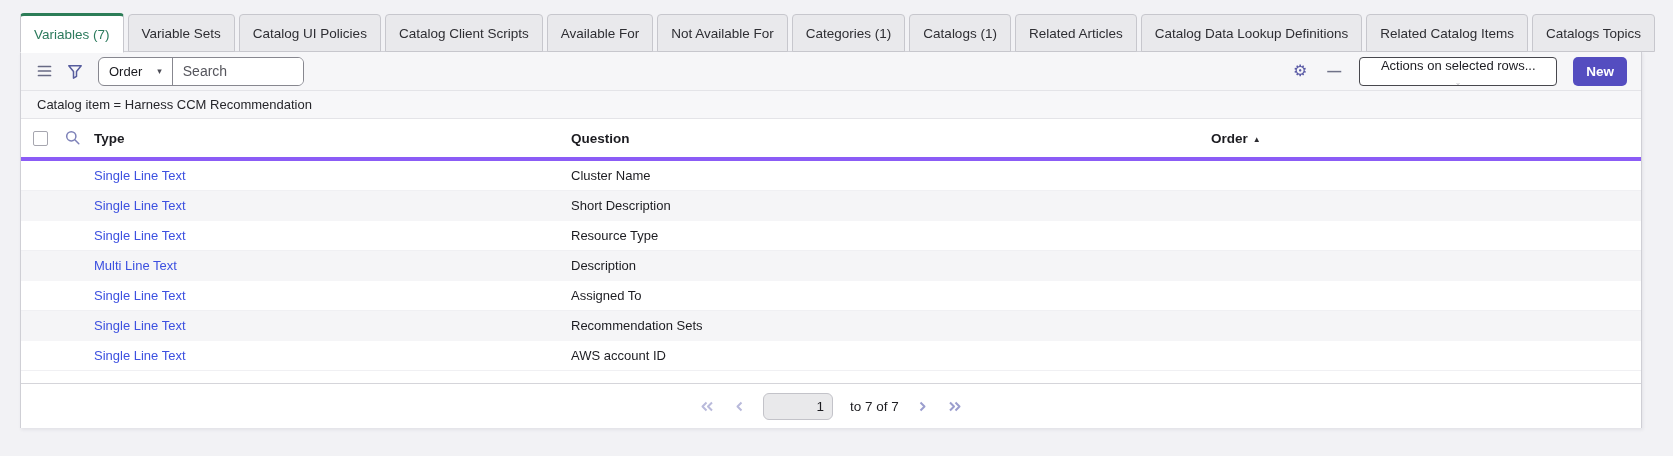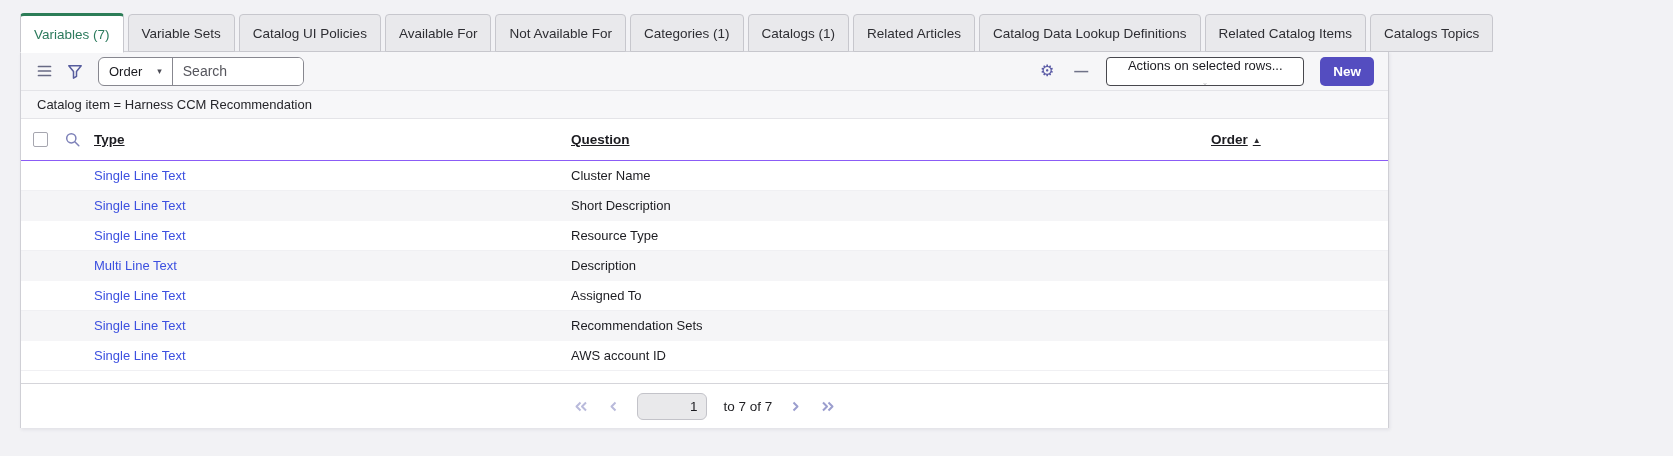--- a/index.html
+++ b/index.html
@@ -26,21 +26,21 @@
     background:#e9e9ec;border:1px solid #c7c7cd;border-radius:4px 4px 0 0;
     font-size:13.5px;color:#2e2e33;white-space:nowrap;cursor:pointer;
   }
   .tab.active{
     background:#fff;border-top:3px solid var(--accent-green-border);
     border-bottom:1px solid #fff;margin-bottom:-1px;height:40px;
     color:var(--accent-green);
   }
   
   .panel{
-    position:absolute;left:20px;top:51px;width:1369px;height:377px;
+    position:absolute;left:20px;top:51px;width:1622px;height:377px;
     background:#fff;border:1px solid #cfcfd5;
     box-shadow:1px 2px 3px rgba(50,50,80,0.08);
   }
   
   .toolbar{
     height:39px;background:#f6f6f8;border-bottom:1px solid #e4e4e8;
     display:flex;align-items:center;padding:0 14px;gap:11px;
   }
   .icon-btn{display:flex;align-items:center;justify-content:center;cursor:pointer;background:none;border:none;padding:2px;}
   .searchgroup{
@@ -71,21 +71,21 @@
     font-family:inherit;cursor:pointer;
   }
   
   .breadcrumb{
     height:28px;background:#f7f7f9;border-bottom:1px solid #e4e4e8;
     display:flex;align-items:center;padding:0 16px;color:#26262b;
   }
   .breadcrumb span{cursor:pointer;}
   
   .grid{display:grid;grid-template-columns:73px 477px 640px 1fr;align-items:center;}
-  .thead{height:42px;border-bottom:1px solid #8b5cf6;font-weight:bold;font-size:13.5px;background:#fff;text-decoration:underline;}
+  .thead{height:42px;border-bottom:4px solid #8b5cf6;font-weight:bold;font-size:13.5px;background:#fff;}
   .controls-cell{display:flex;align-items:center;gap:17px;padding-left:12px;}
   .checkbox{width:15px;height:15px;border:1px solid #a6a6af;border-radius:2px;background:#fff;cursor:pointer;}
   .col-header{cursor:pointer;}
   .sort-arrow{font-size:8px;margin-left:5px;color:#2b2b30;vertical-align:1px;}
   .row{height:30px;border-bottom:1px solid #f0f0f3;font-size:13px;background:#fff;}
   .row:nth-child(even){background:#f5f5f7;border-bottom:1px solid #f5f5f7;}
   .type-link{color:var(--link-blue);cursor:pointer;}
   
   .footer{
     margin-top:12px;border-top:1px solid #d5d5da;height:45px;
@@ -99,20 +99,21 @@
   .page-range{font-size:13.5px;color:#1e1e22;}
   svg{display:block;}
 </style>
 </head>
 <body>
 
 <div class="tabbar">
     <div class="tab active">Variables (7)</div>
     <div class="tab">Variable Sets</div>
     <div class="tab">Catalog UI Policies</div>
+    <div class="tab">Catalog Client Scripts</div>
     <div class="tab">Available For</div>
     <div class="tab">Not Available For</div>
     <div class="tab">Categories (1)</div>
     <div class="tab">Catalogs (1)</div>
     <div class="tab">Related Articles</div>
     <div class="tab">Catalog Data Lookup Definitions</div>
     <div class="tab">Related Catalog Items</div>
     <div class="tab">Catalogs Topics</div>
   </div>
 

